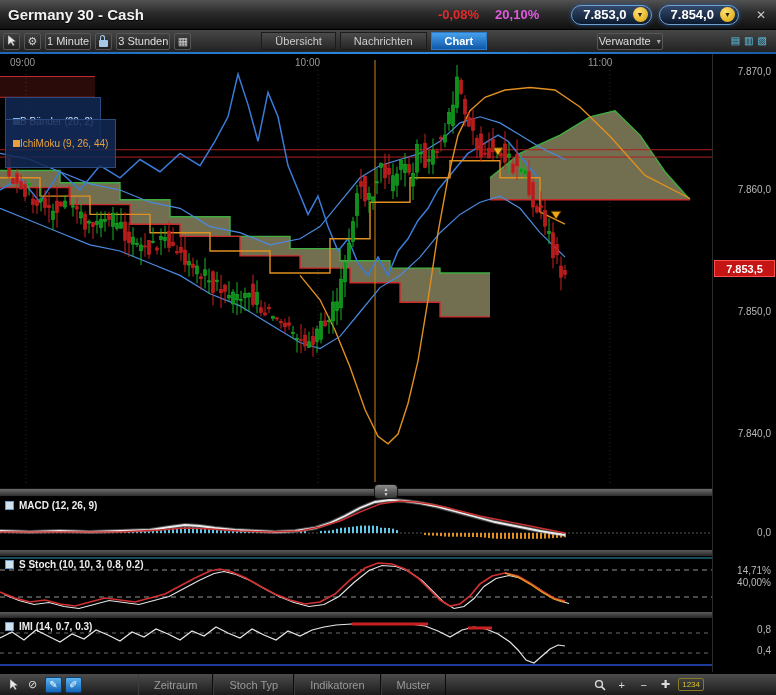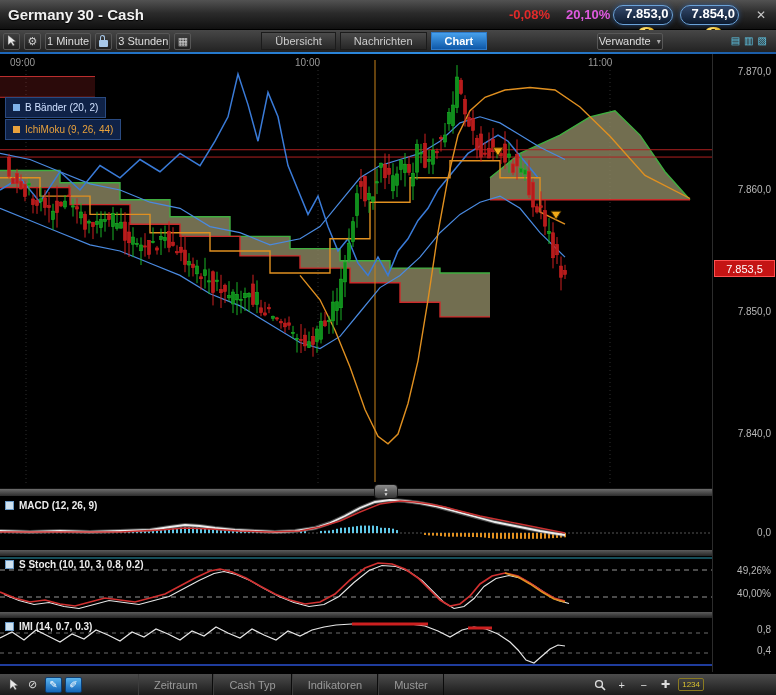--- a/index.html
+++ b/index.html
@@ -6,25 +6,25 @@
   .app{position:relative;width:776px;height:695px;background:#7f1d1d;overflow:hidden;
        font-family:"Liberation Sans",sans-serif;-webkit-font-smoothing:antialiased;}
 
   
   .hdr{position:absolute;left:0;top:0;width:776px;height:30px;box-sizing:border-box;
        background:linear-gradient(#525252,#2b2b2b 45%,#101010);border-bottom:1px solid #000;
        display:flex;align-items:center;}
   .hdr-title{color:#f2f2f2;font-size:15px;font-weight:bold;margin-left:8px;text-shadow:0 1px 1px #000;}
   .sp{flex:1;}
   .pct-neg{color:#e02a2a;font-weight:bold;font-size:13px;margin-right:16px;}
-  .pct-range{color:#e05ae0;font-weight:bold;font-size:13px;margin-right:3px;}
+  .pct-range{color:#e05ae0;font-weight:bold;font-size:13px;margin-right:32px;}
   .price-btn{display:flex;align-items:center;gap:6px;height:20px;padding:0 3px 0 11px;
        border:1px solid #6aa2d8;border-radius:11px;background:linear-gradient(#33496c,#0c1a2e);
        color:#fff;font-size:13px;font-weight:bold;margin-right:7px;cursor:pointer;
-       box-shadow:0 0 5px rgba(40,90,160,.7);font-family:"Liberation Sans",sans-serif;flex-direction:column;}
+       box-shadow:0 0 5px rgba(40,90,160,.7);font-family:"Liberation Sans",sans-serif;}
   .price-arrow{width:15px;height:15px;border-radius:50%;
        background:radial-gradient(circle at 35% 30%,#ffe070,#d8a008);
        color:#2a1c00;font-size:7px;display:flex;align-items:center;justify-content:center;}
   .close-x{color:#c8c8c8;font-size:12px;margin:0 10px 0 10px;cursor:pointer;}
 
   
   .tbar{position:absolute;left:0;top:30px;width:776px;height:22px;box-sizing:border-box;
        background:linear-gradient(#474747,#222);display:flex;align-items:center;gap:4px;padding:0 3px;}
   .tb-ic{height:17px;min-width:17px;box-sizing:border-box;display:flex;align-items:center;justify-content:center;
        background:linear-gradient(#3f3f3f,#1f1f1f);border:1px solid #565656;border-radius:2px;
@@ -46,33 +46,33 @@
   .tabline{position:absolute;top:52px;left:0;width:776px;height:2px;
        background:linear-gradient(90deg,#1d66b8,#2e8ce0 55%,#1a5aa4);}
 
   
   svg.layer{position:absolute;left:0;background:#000;}
   #main-svg{top:54px;}
   #macd-svg{top:497px;}
   #stoch-svg{top:556px;}
   #imi-svg{top:618px;}
   .tlabel{position:absolute;top:57px;color:#9a9a9a;font-size:10px;z-index:4;}
-  .legend{position:absolute;left:5px;display:flex;align-items:center;gap:5px;z-index:4;
-       background:rgba(18,40,84,.85);border:1px solid #2a4a80;padding:4px 7px;font-size:10px;}
+  .legend{position:absolute;left:5px;display:flex;align-items:center;z-index:4;
+       background:rgba(18,40,84,.85);border:1px solid #2a4a80;padding:18px 7px;font-size:10px;}
   .legend .sq{width:7px;height:7px;display:inline-block;}
   .plabel{position:absolute;left:5px;display:flex;align-items:center;gap:5px;z-index:4;
        color:#ececec;font-size:10px;font-weight:bold;}
   .plabel .sq{width:7px;height:7px;background:#cfe2f0;border:1px solid #6a9ac8;display:inline-block;}
 
   
   .scale{position:absolute;left:712px;top:54px;width:64px;height:618px;background:#000;
        border-left:1px solid #2c2c2c;z-index:5;box-sizing:border-box;}
   .slabel{position:absolute;right:5px;color:#b8b8b8;font-size:10px;}
   .ptag{position:absolute;left:1px;top:206px;width:59px;height:15px;background:#c41414;
-       border:1px solid #ff5050;color:#fff;font-weight:normal;font-size:11px;
+       border:1px solid #ff5050;color:#fff;font-weight:bold;font-size:11px;
        display:flex;align-items:center;justify-content:center;text-align:center;}
 
   
   .split{position:absolute;left:0;top:488px;width:776px;height:9px;
        background:linear-gradient(#6c6c6c,#2d2d2d);border-top:1px solid #111;border-bottom:1px solid #000;
        box-sizing:border-box;z-index:5;}
   .split-btn{position:absolute;left:374px;top:484px;width:24px;height:15px;border-radius:4px;z-index:6;
        background:linear-gradient(#8a8a8a,#333);border:1px solid #151515;color:#ddd;
        display:flex;flex-direction:column;align-items:center;justify-content:center;
        font-size:5px;line-height:5px;cursor:pointer;box-sizing:border-box;}
@@ -639,22 +639,22 @@
 
   <div class="gap"></div>
 
   <div class="scale">
     <span class="slabel" style="top:12px">7.870,0</span>
     <span class="slabel" style="top:130px">7.860,0</span>
     <span class="slabel" style="top:252px">7.850,0</span>
     <span class="slabel" style="top:374px">7.840,0</span>
     <span class="ptag">7.853,5</span>
     <span class="slabel" style="top:473px">0,0</span>
-    <span class="slabel" style="top:511px">49,26%</span>
-    <span class="slabel" style="top:534px">40,00%</span>
+    <span class="slabel" style="top:511px">14,71%</span>
+    <span class="slabel" style="top:523px">40,00%</span>
     <span class="slabel" style="top:570px">0,8</span>
     <span class="slabel" style="top:591px">0,4</span>
   </div>
 
   <div class="ftr">
     <span class="f-ic">
       <svg width="10" height="12" viewBox="0 0 10 12">
         <path d="M1 0 L1 10 L4 7.5 L6 11 L7.5 10 L5.6 6.8 L9 6.5 Z" fill="#e8e8e8" stroke="#444" stroke-width="0.5"></path>
       </svg>
     </span>
@@ -662,21 +662,21 @@
         <span>⊘</span>
       </span>
     <span class="f-ic f-blue">
         <span>✎</span>
       </span>
     <span class="f-ic f-blue">
         <span>✐</span>
       </span>
     <div class="f-btns">
       <span class="f-btn">Zeitraum</span>
-      <span class="f-btn">Cash Typ</span>
+      <span class="f-btn">Stoch Typ</span>
       <span class="f-btn">Indikatoren</span>
       <span class="f-btn">Muster</span>
     </div>
     <div class="f-right">
       <span class="f-ic">
         <svg width="12" height="12" viewBox="0 0 12 12">
           <circle cx="5" cy="5" r="3.4" fill="none" stroke="#ddd" stroke-width="1.4"></circle>
           <line x1="7.6" y1="7.6" x2="11" y2="11" stroke="#ddd" stroke-width="1.6"></line>
         </svg>
       </span>

